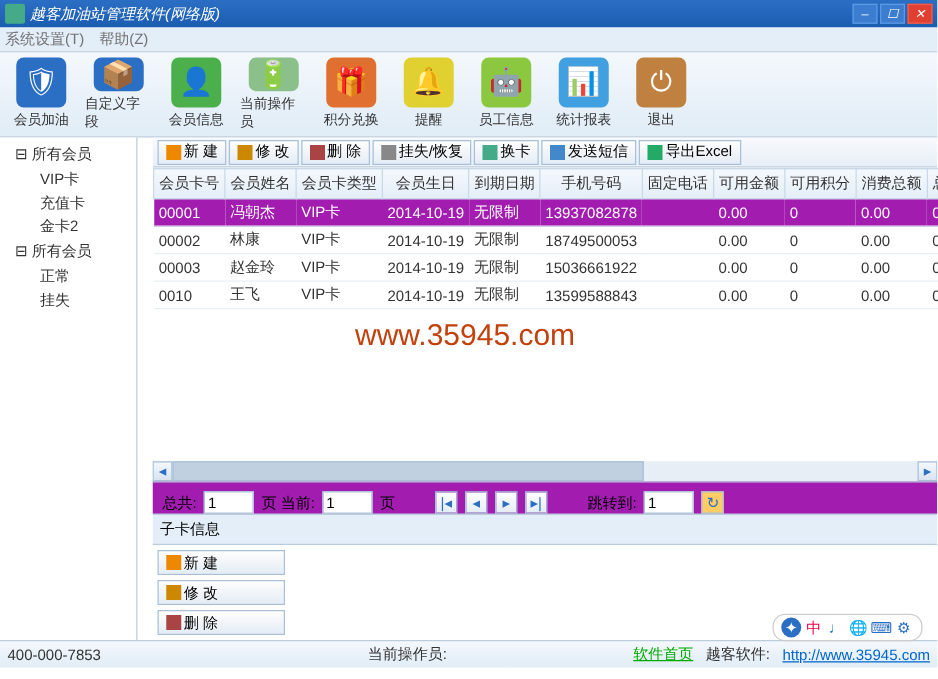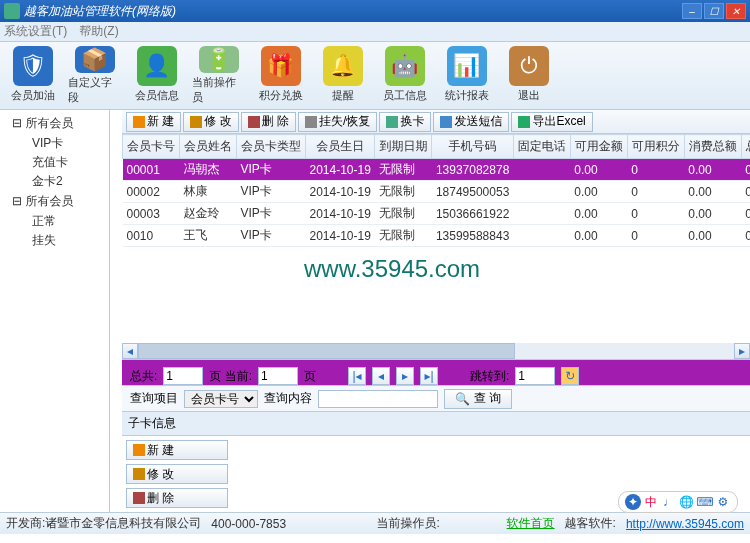--- a/index.html
+++ b/index.html
@@ -36,21 +36,21 @@
 .search input { width: 120px; }
 .qbtn { height: 20px; padding: 0 10px; background: linear-gradient(#fefefe, #e4ecf4); border: 1px solid #a8c0d8; display: flex; align-items: center; gap: 4px; cursor: pointer; }
 .subcard { border-top: 1px solid #bcd; }
 .subcard .hd { background: #e4eef8; padding: 3px 6px; border-bottom: 1px solid #bcd; }
 .subcard .body { display: flex; }
 .subbtns { width: 110px; padding: 4px; display: flex; flex-direction: column; gap: 4px; }
 .subgrid { flex: 1; }
 .subgrid th { background: #2b6fc4; color: #fff; border-color: #4a8fe0; }
 .statusbar { height: 22px; background: linear-gradient(#f4f8fc, #e0ecf6); border-top: 1px solid #bcd; display: flex; align-items: center; padding: 0 6px; gap: 10px; font-size: 11px; color: #333; }
 .statusbar .link { color: #0a0; text-decoration: underline; cursor: pointer; }
-.watermark { position: absolute; top: 255px; left: 304px; color: #0f766e; font-size: 24px; font-family: Arial; pointer-events: none; z-index: 5; }
+.watermark { position: absolute; top: 255px; left: 284px; color: #c2410c; font-size: 24px; font-family: Arial; pointer-events: none; z-index: 5; }
 .ime { position: absolute; right: 12px; bottom: 30px; display: flex; gap: 2px; background: #fff; border: 1px solid #ccc; border-radius: 10px; padding: 2px 6px; }
 .ime span { width: 16px; height: 16px; display: flex; align-items: center; justify-content: center; color: #2b6fc4; cursor: pointer; }
 .hscroll { height: 16px; background: #e8eef6; display: flex; }
 .hscroll .thumb { width: 60%; background: #c0d0e0; border: 1px solid #a8c0d8; }
 .hscroll .arr { width: 16px; background: linear-gradient(#f4f8fc, #d8e4f0); border: 1px solid #a8c0d8; display: flex; align-items: center; justify-content: center; color: #2b6fc4; }
 </style>
 </head>
 <body>
 
 <div class="titlebar">
@@ -245,30 +245,20 @@
       <div class="pbtn">|◂</div>
       <div class="pbtn">◂</div>
       <div class="pbtn">▸</div>
       <div class="pbtn">▸|</div>
       <span style="width:20px"></span>
       <span>跳转到:</span>
       <input value="1" style="">
       <div class="pbtn" style="background:#fc6">↻</div>
     </div>
 
-    <div class="search">
-      <span>查询项目</span>
-      <select><option>会员卡号</option></select>
-      <span>查询内容</span>
-      <input style="">
-      <div class="qbtn">
-          <span>🔍</span>
-          <span>查 询</span>
-        </div>
-    </div>
 
     <div class="subcard">
       <div class="hd">子卡信息</div>
       <div class="body">
         <div class="subbtns">
           <div class="barbtn">
               <span class="i" style="background:#e80"></span>
               <span>新 建</span>
             </div>
           <div class="barbtn">
@@ -279,21 +269,20 @@
               <span class="i" style="background:#a44"></span>
               <span>删 除</span>
             </div>
         </div>
       </div>
     </div>
   </div>
 </div>
 
 <div class="statusbar">
-  <span>开发商:诸暨市金零信息科技有限公司</span>
   <span>400-000-7853</span>
   <span style="flex:0.6"></span>
   <span>当前操作员:</span>
   <span style="flex:0.4"></span>
   <span class="link">软件首页</span>
   <span>越客软件:</span>
   <span class="link" style="color:#06c">http://www.35945.com</span>
 </div>
 
 <div class="watermark">www.35945.com</div>

